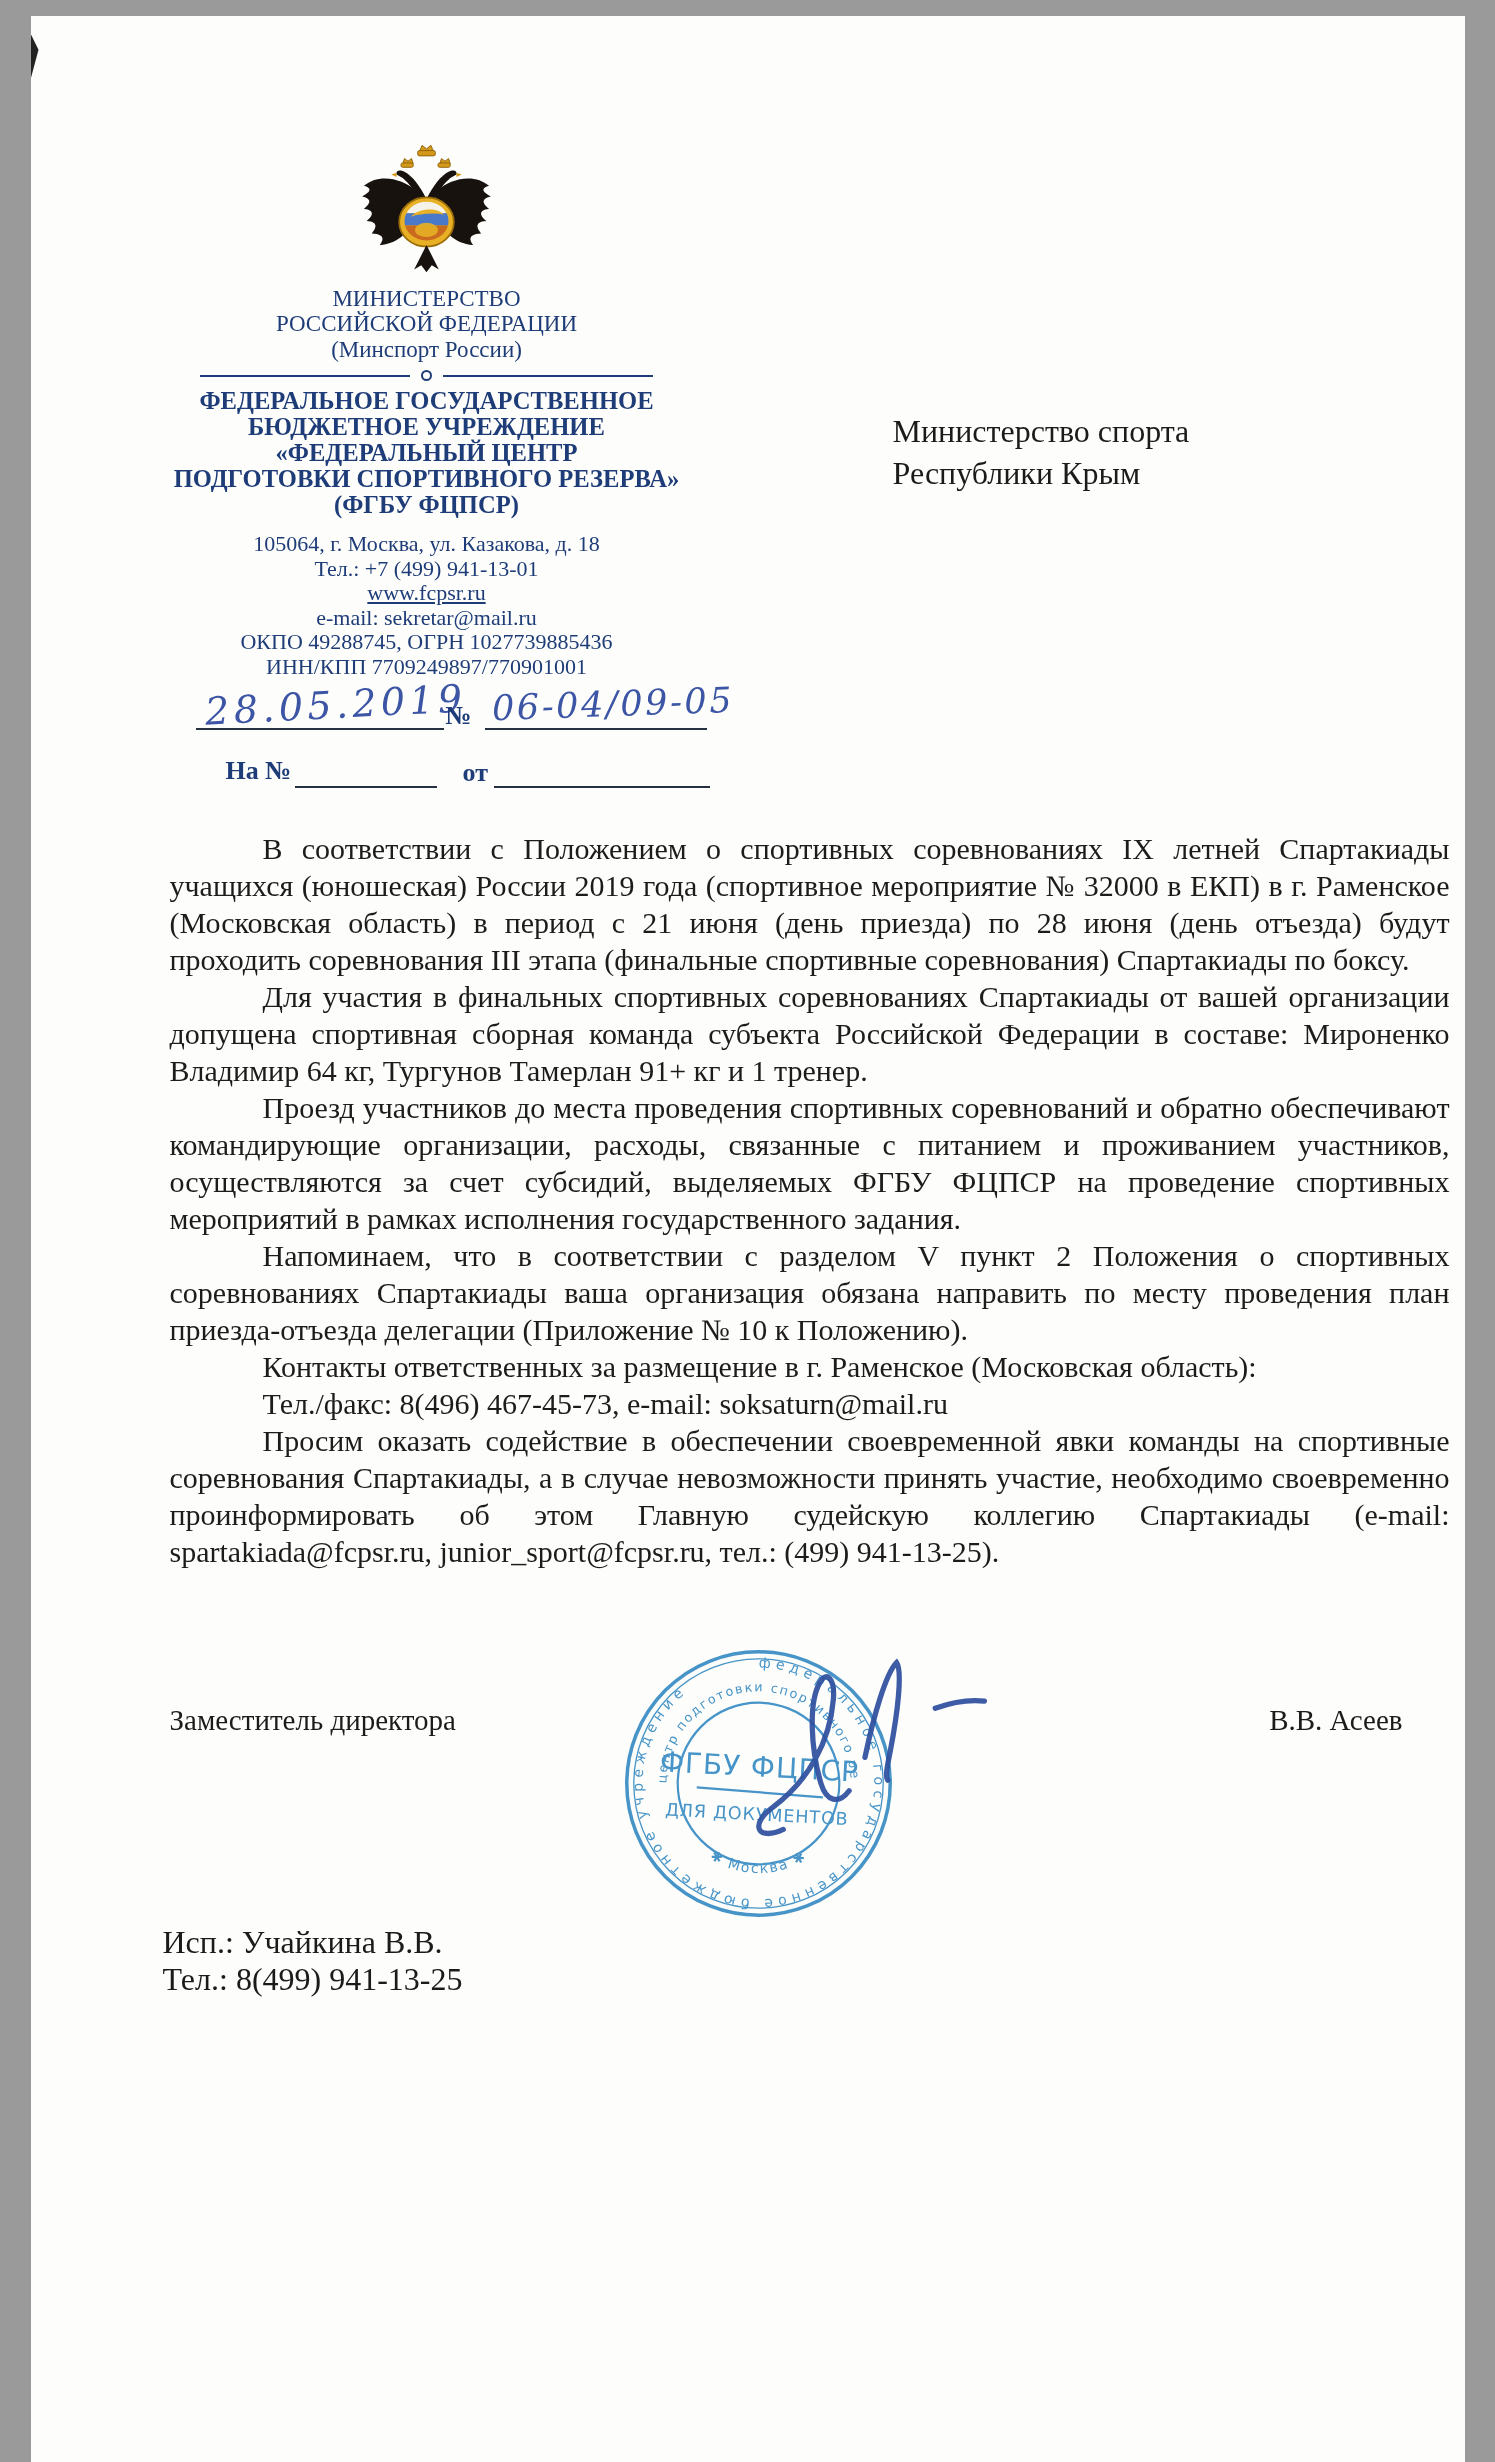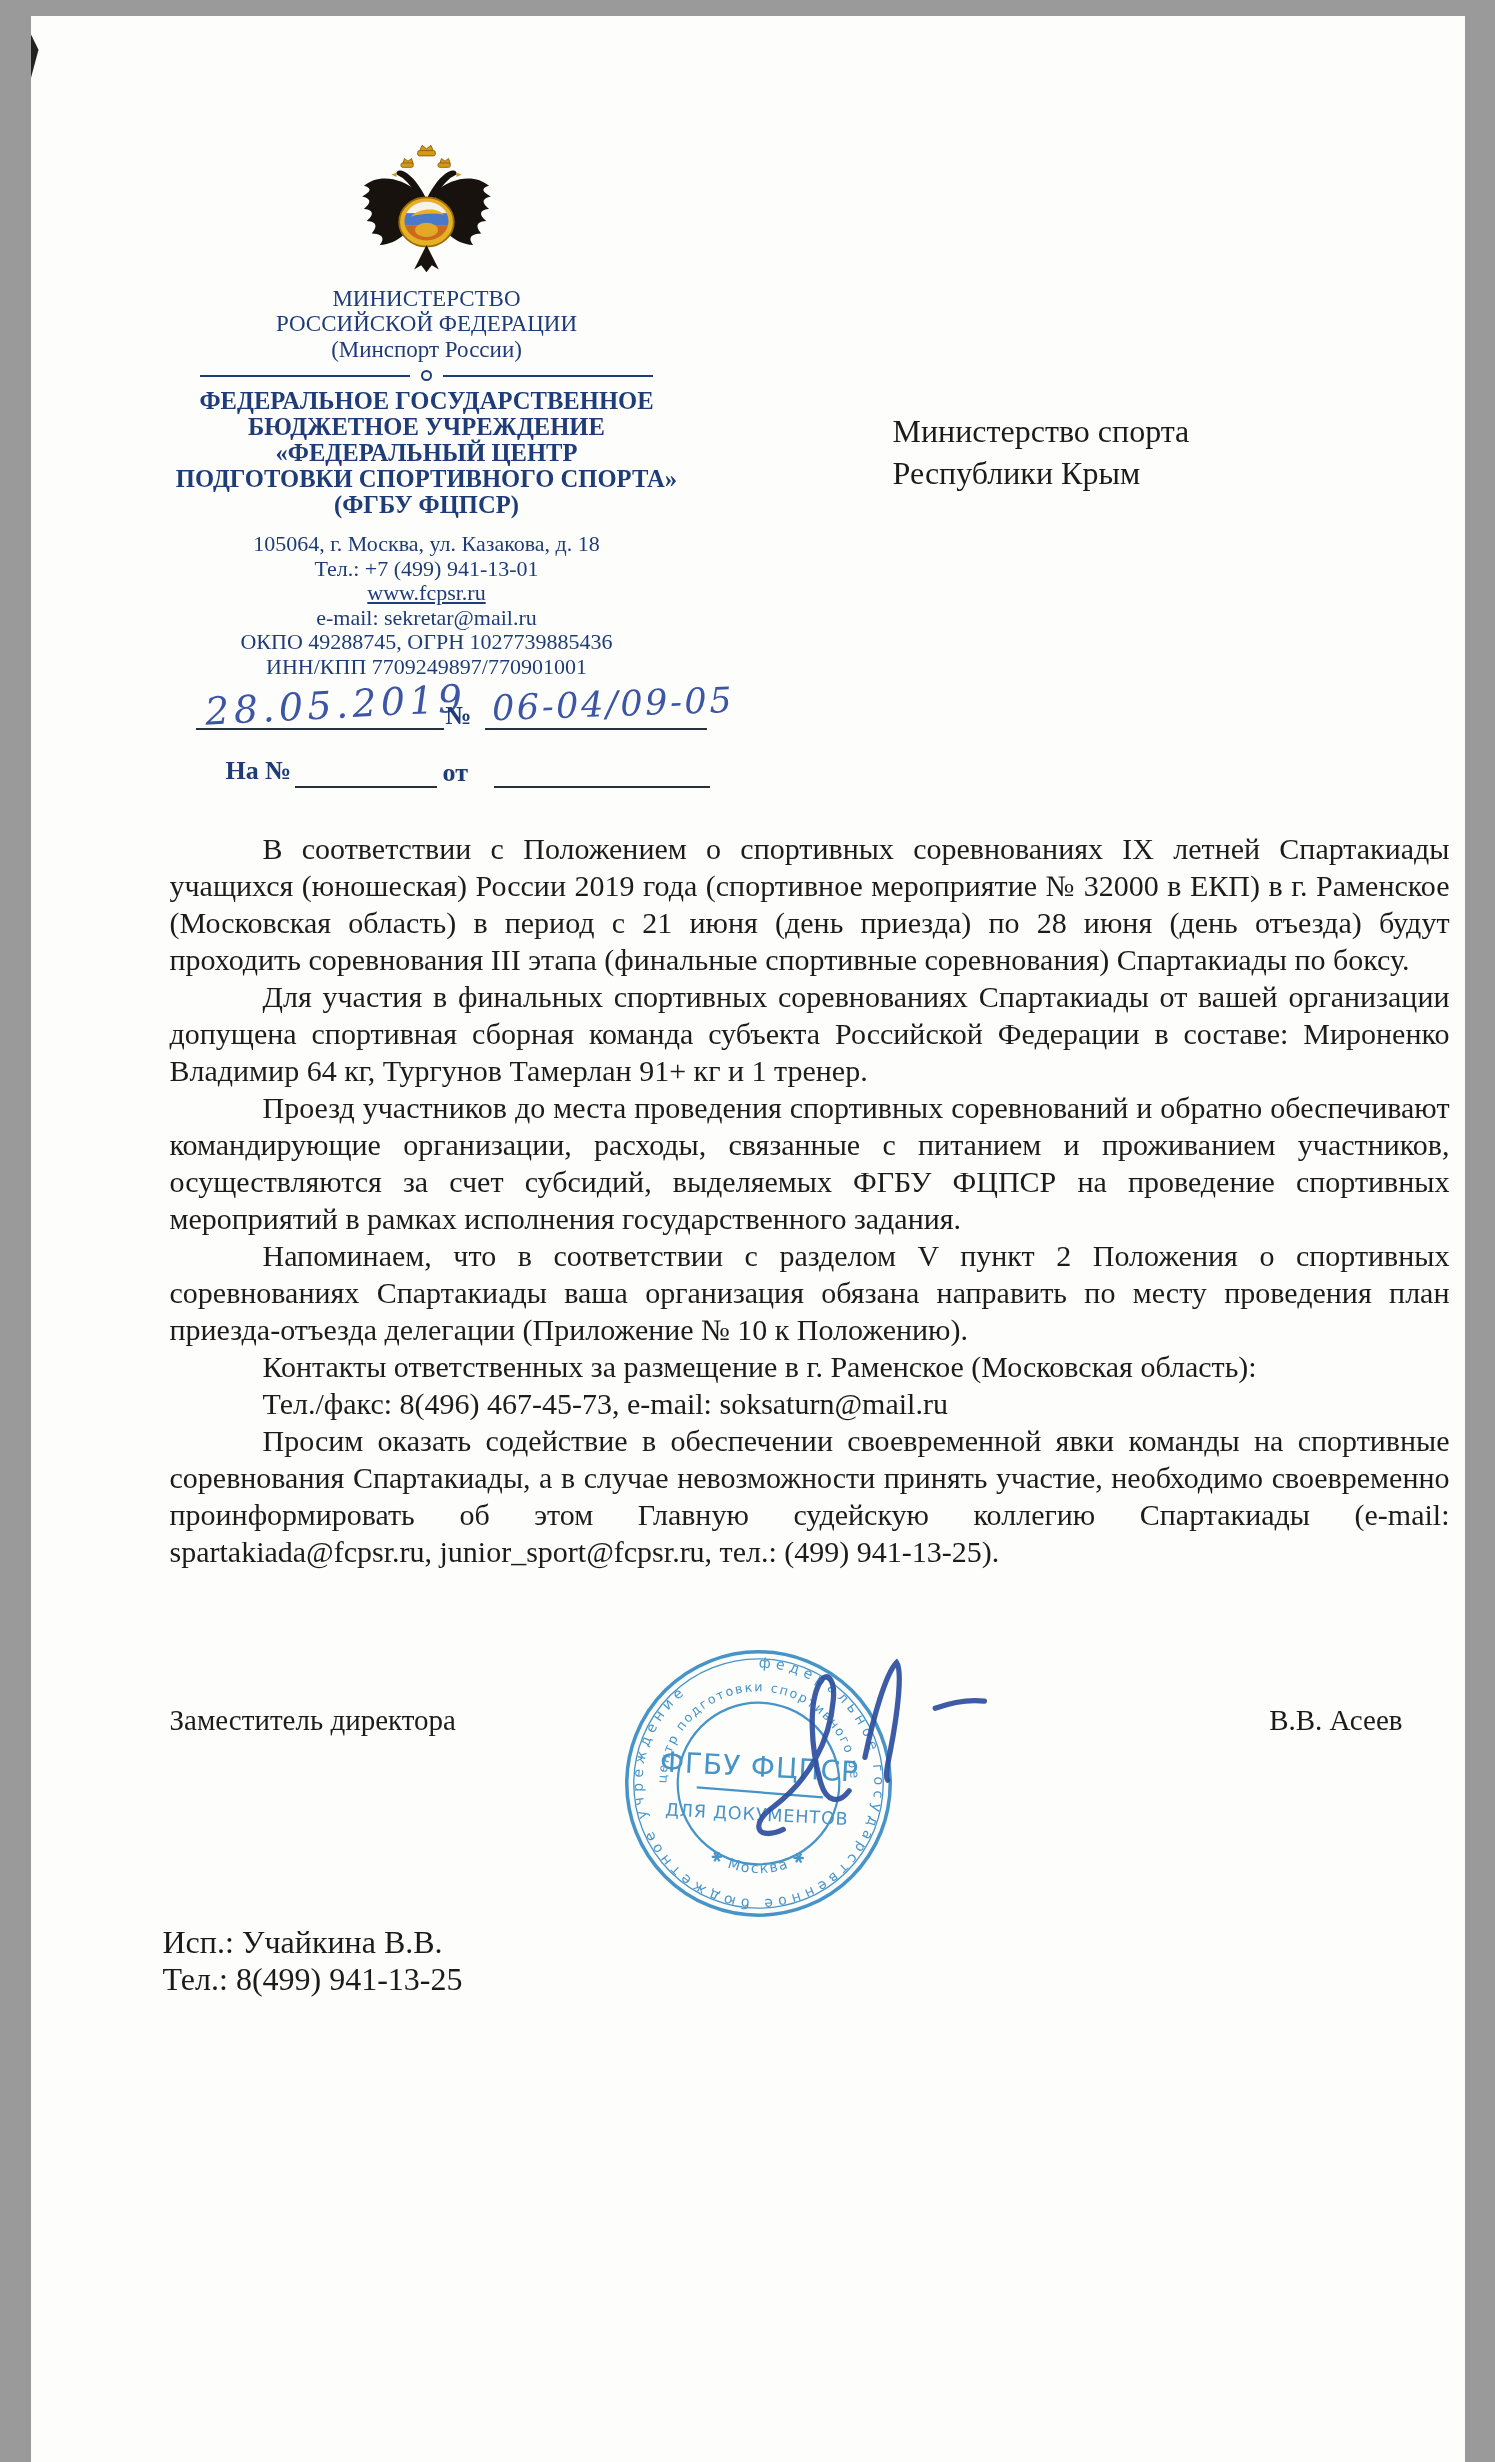--- a/index.html
+++ b/index.html
@@ -23,21 +23,21 @@
   .addr-line.www{text-decoration:underline;}
   
   .u{position:absolute;height:0;border-bottom:2.2px solid #26303f;}
   .u-date{left:165px;top:712px;width:248px;}
   .u-num{left:454px;top:712px;width:222px;}
   .u-ref{left:264px;top:770px;width:142px;}
   .u-from{left:463px;top:770px;width:216px;}
   .fl{position:absolute;font-weight:700;color:#1e3c78;font-size:26px;line-height:28px;}
   .fl-no{left:415px;top:686px;}
   .fl-na{left:195px;top:741px;}
-  .fl-ot{left:412px;top:743px;}
+  .fl-ot{left:432px;top:743px;}
   .hw{position:absolute;font-family:"DejaVu Serif",serif;font-style:italic;color:#3c55a5;white-space:nowrap;}
   .hw-date{left:174px;top:667px;font-size:38px;letter-spacing:4.4px;transform:rotate(-3deg);}
   .hw-num{left:461px;top:668px;font-size:35px;letter-spacing:2.6px;transform:rotate(-2deg);}
   
   .recipient{position:absolute;left:862px;top:394px;width:457px;text-align:left;
     font-size:32px;line-height:42px;color:#1b1b1b;}
   
   .body-text{position:absolute;left:139px;top:814px;width:1280px;}
   .body-text p{margin:0;font-size:30px;line-height:37px;text-align:justify;
     text-indent:93px;color:#1d1c1a;}
@@ -99,21 +99,21 @@
 
     <div class="divider">
       <span class="ln"></span>
         <span class="o"></span>
         <span class="ln"></span>
     </div>
 
     <div class="org-line">ФЕДЕРАЛЬНОЕ ГОСУДАРСТВЕННОЕ</div>
     <div class="org-line">БЮДЖЕТНОЕ УЧРЕЖДЕНИЕ</div>
     <div class="org-line">«ФЕДЕРАЛЬНЫЙ ЦЕНТР</div>
-    <div class="org-line">ПОДГОТОВКИ СПОРТИВНОГО СПОРТА»</div>
+    <div class="org-line">ПОДГОТОВКИ СПОРТИВНОГО РЕЗЕРВА»</div>
     <div class="org-line">(ФГБУ ФЦПСР)</div>
 
     <div class="addr">
       <div class="addr-line">105064, г. Москва, ул. Казакова, д. 18</div>
       <div class="addr-line">Тел.: +7 (499) 941-13-01</div>
       <div class="addr-line www">www.fcpsr.ru</div>
       <div class="addr-line">e-mail: sekretar@mail.ru</div>
       <div class="addr-line">ОКПО 49288745, ОГРН 1027739885436</div>
       <div class="addr-line">ИНН/КПП 7709249897/770901001</div>
     </div>

